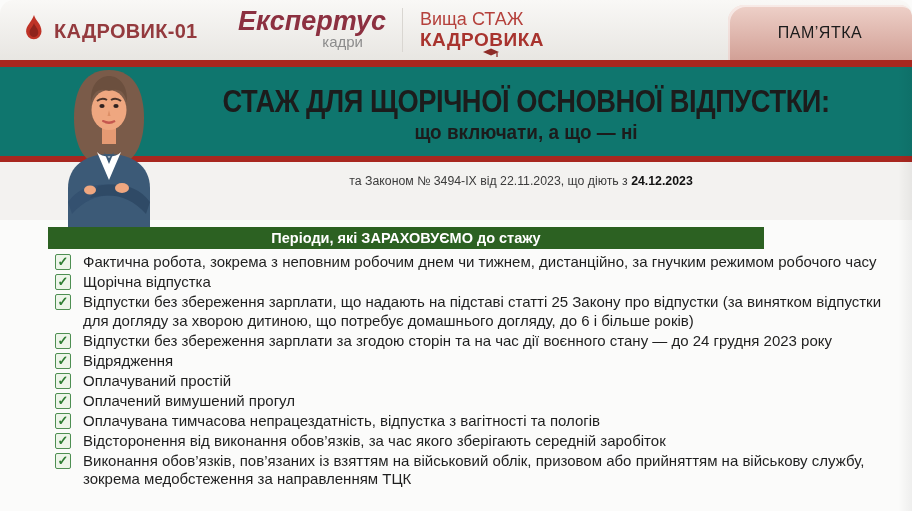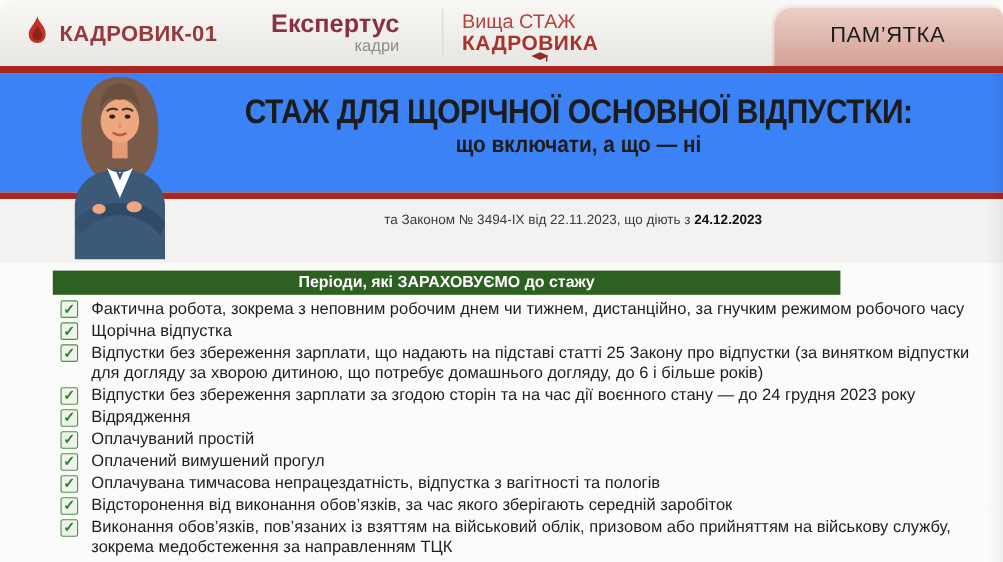--- a/index.html
+++ b/index.html
@@ -10,38 +10,38 @@
   
   .header{
     position:relative;height:60px;
     background:linear-gradient(#f9f8f6,#e8e6e2);
     border-radius:14px 14px 0 0;
     padding-left:48px;
   }
   .brand-kadrovik{position:absolute;left:22px;top:14px;display:flex;align-items:center;gap:8px;}
   .brand-kadrovik .txt{font-size:20px;font-weight:800;color:#943a3e;letter-spacing:.3px;}
   .brand-expertus{position:absolute;left:238px;top:8px;width:125px;text-align:right;}
-  .brand-expertus .l1{font-size:23px;font-weight:600;color:#8c3040;line-height:26px;}
+  .brand-expertus .l1{font-size:27px;font-weight:600;color:#8c3040;line-height:26px;font-style:italic;}
   .brand-expertus .l2{font-size:15px;color:#8c8c8c;line-height:16px;}
   .hdr-divider{position:absolute;left:402px;top:8px;width:1px;height:44px;background:#d9d6d1;}
   .brand-school{position:absolute;left:420px;top:10px;position:absolute;}
   .brand-school .l1{font-size:18px;color:#b5413c;line-height:19px;}
   .brand-school .l2{font-size:19px;font-weight:800;color:#a8332e;line-height:21px;letter-spacing:.5px;position:relative;}
   .cap-icon{position:absolute;left:62px;top:12px;width:18px;height:10px;}
   .tab{
-    position:absolute;right:0;top:5px;width:210px;height:55px;
+    position:absolute;right:0;top:5px;width:184px;height:55px;
     background:linear-gradient(#eed1c9,#d2a096);
     border-radius:16px 12px 0 0;
     display:flex;align-items:center;justify-content:center;
-    font-size:20px;color:#1b1b1b;letter-spacing:.5px;
+    font-size:16px;color:#1b1b1b;letter-spacing:.5px;
     box-shadow:inset 2px 2px 0 rgba(255,255,255,.55);
   }
   .red-line-top{height:7px;background:#a8271f;}
   
-  .title-box{height:108px;background:#3b82f6;text-align:center;padding-left:140px;box-sizing:border-box;}
+  .title-box{height:89px;background:#0f766e;text-align:center;padding-left:140px;box-sizing:border-box;}
   .title-main{display:inline-block;margin-top:17px;font-size:31px;font-weight:800;color:#1c1c1c;
     transform:scaleX(.88);letter-spacing:-.5px;white-space:nowrap;}
   .title-sub{display:block;}
   .title-sub span{display:inline-block;font-size:21px;font-weight:800;color:#1c1c1c;transform:scaleX(.9);}
   .red-line-mid{height:6px;background:#a8271f;}
   
   .note{height:58px;background:#f3f2f0;text-align:center;padding:11px 40px 0 170px;box-sizing:border-box;
     font-size:12.3px;color:#3b3b3b;line-height:16px;}
   .note b{color:#111;}
   

